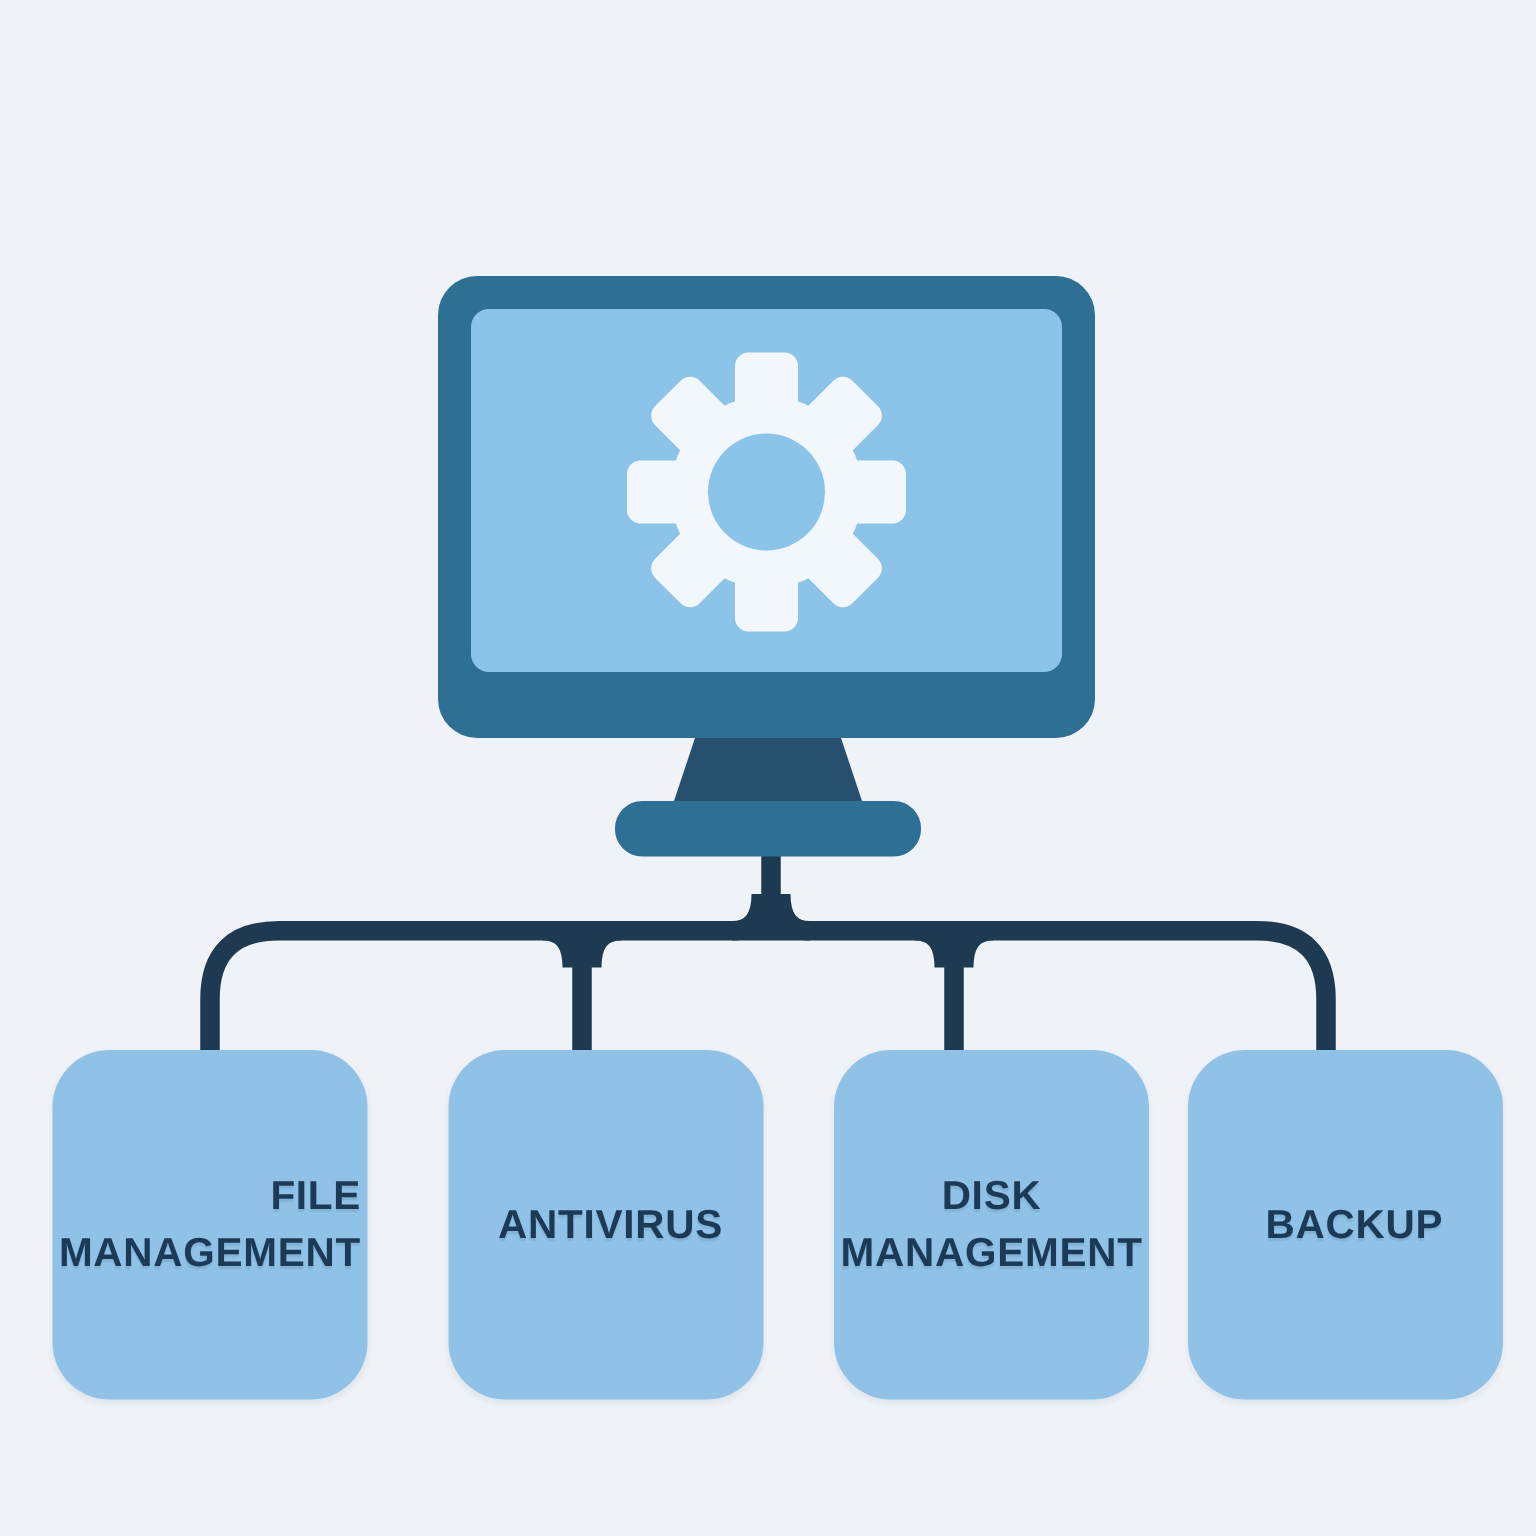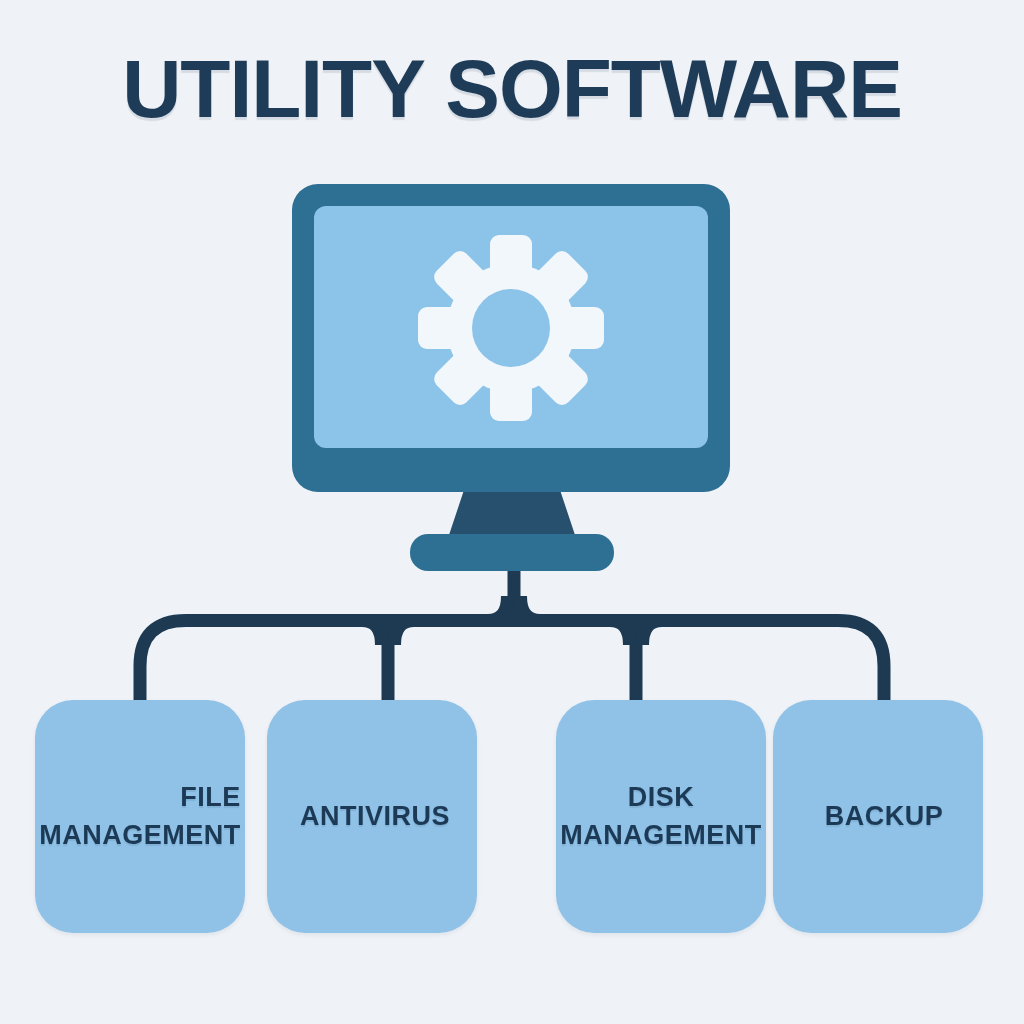--- a/index.html
+++ b/index.html
@@ -71,30 +71,29 @@
   }
   .box-label{
     font-size:27px;
     font-weight:bold;
     letter-spacing:0.5px;
     line-height:1.4;
     color:var(--box-text);
     text-shadow:0 2px 1px rgba(28,58,85,0.12);
   }
   .box-1{left:35px;text-align:right;}
-  .box-2{left:267px;padding-left:14px;}
+  .box-2{left:299px;padding-left:14px;}
   .box-3{left:556px;}
-  .box-4{left:773px;padding-left:20px;}
+  .box-4{left:792px;padding-left:20px;}
 </style>
 </head>
 <body>
 
 <div class="canvas">
 
-  <h1 class="title">UTILITY SOFTWARE</h1>
 
   <svg class="diagram-svg" viewBox="0 0 1024 1024" aria-hidden="true">
 
     <g>
 
       <path class="connector" d="M 514 566 L 514 621"></path>
 
       <path class="connector" d="M 488 620.5 Q 507.5 620.5 507.5 596"></path>
       <path class="connector" d="M 540 620.5 Q 520.5 620.5 520.5 596"></path>
 

